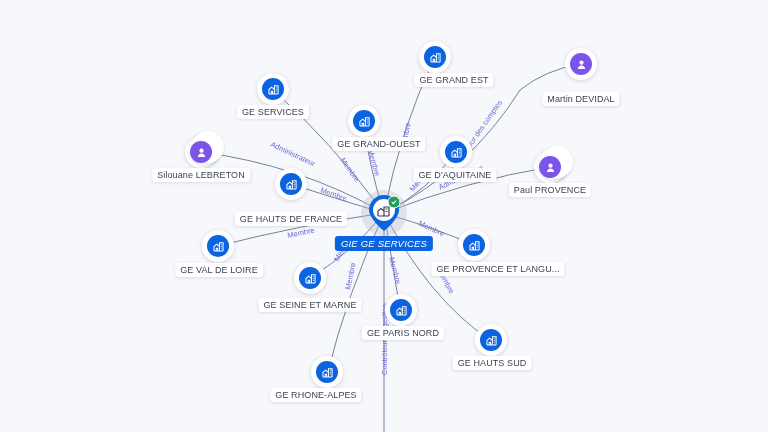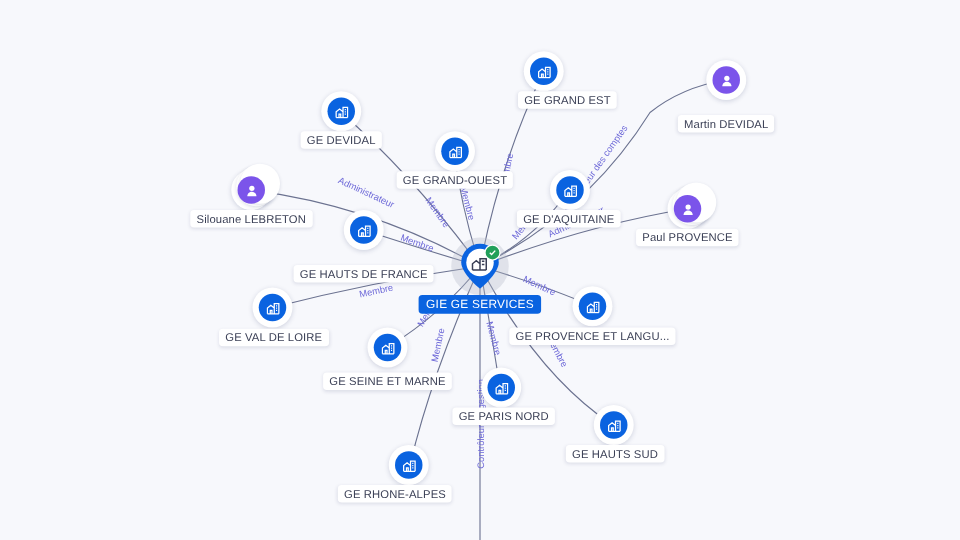--- a/index.html
+++ b/index.html
@@ -8,21 +8,21 @@
   .node{position:absolute;width:32px;height:32px;border-radius:50%;background:#fff;box-shadow:0 1px 4px rgba(30,40,90,0.18);display:flex;align-items:center;justify-content:center;transform:translate(-50%,-50%);}
   .node .ic{width:22px;height:22px;border-radius:50%;display:flex;align-items:center;justify-content:center;}
   .node.co .ic{background:#0a63e0;}
   .node.pe .ic{background:#7b54ea;}
   .node.stack::before,.node.stack::after{content:"";position:absolute;width:32px;height:32px;border-radius:50%;background:#fff;box-shadow:0 1px 3px rgba(30,40,90,0.15);z-index:-1;}
   .node.stack::before{left:4px;top:-3px;}
   .node.stack::after{left:7px;top:-5px;}
   .label{position:absolute;transform:translateX(-50%);background:#fff;border-radius:3px;padding:2px 5px;font-size:9px;color:#3a3f55;white-space:nowrap;box-shadow:0 1px 3px rgba(30,40,90,0.12);letter-spacing:0.1px;}
   .center-pin{position:absolute;left:384px;top:213px;width:40px;height:40px;transform:translate(-50%,-50%);}
   .center-halo{position:absolute;left:384px;top:213px;width:46px;height:46px;border-radius:50%;background:rgba(180,185,200,0.35);transform:translate(-50%,-50%);}
-  .center-label{position:absolute;left:384px;top:236px;transform:translateX(-50%);background:#0a63e0;color:#fff;font-size:9.5px;padding:2px 6px;border-radius:3px;white-space:nowrap;letter-spacing:0.2px;}
+  .center-label{position:absolute;left:384px;top:236px;transform:translateX(-50%);background:#0a63e0;color:#fff;font-size:9.5px;padding:2px 6px;border-radius:3px;white-space:nowrap;letter-spacing:0.2px;font-style:italic;}
   .check{position:absolute;left:394px;top:202px;width:11px;height:11px;border-radius:50%;background:#21a05a;border:1.5px solid #fff;transform:translate(-50%,-50%);display:flex;align-items:center;justify-content:center;}
   .elabel{font-size:7.5px;fill:#6d68d8;font-family:"Liberation Sans",sans-serif;}
 </style>
 </head>
 <body>
 
 <svg class="edges" width="768" height="432">
   <g fill="none" stroke="#6b7290" stroke-width="0.9">
     <path d="M384,213 Q400,130 435,57"></path>
     <path d="M384,213 Q470,170 520,90 Q545,70 580,64"></path>
@@ -78,30 +78,30 @@
   </div>
 <div class="label" style="left:581px;top:92px">Martin DEVIDAL</div>
 
 <div class="node co" style="left:273px;top:89px">
     <div class="ic">
       <svg width="11" height="11" viewBox="0 0 12 12">
         <path d="M1 11V6l3-2.5L7 6v5M7 11V2h4v9M1 11h10M3.5 11V8h1.5v3M8.5 4h1M8.5 6h1M8.5 8h1" stroke="#fff" stroke-width="1.1" fill="none"></path>
       </svg>
     </div>
   </div>
-<div class="label" style="left:273px;top:105px">GE DEVIDAL</div>
+<div class="label" style="left:273px;top:105px">GE SERVICES</div>
 
 <div class="node co" style="left:364px;top:121px">
     <div class="ic">
       <svg width="11" height="11" viewBox="0 0 12 12">
         <path d="M1 11V6l3-2.5L7 6v5M7 11V2h4v9M1 11h10M3.5 11V8h1.5v3M8.5 4h1M8.5 6h1M8.5 8h1" stroke="#fff" stroke-width="1.1" fill="none"></path>
       </svg>
     </div>
   </div>
-<div class="label" style="left:364px;top:137px">GE GRAND-OUEST</div>
+<div class="label" style="left:379px;top:137px">GE GRAND-OUEST</div>
 
 <div class="node pe stack" style="left:201px;top:152px">
     <div class="ic">
       <svg width="11" height="11" viewBox="0 0 12 12">
         <circle cx="6" cy="4" r="2.3" fill="#fff"></circle>
         <path d="M2 11c0-2.5 2-4 4-4s4 1.5 4 4z" fill="#fff"></path>
       </svg>
     </div>
   </div>
 <div class="label" style="left:201px;top:168px">Silouane LEBRETON</div>
@@ -143,21 +143,21 @@
   </div>
 <div class="label" style="left:219px;top:263px">GE VAL DE LOIRE</div>
 
 <div class="node co" style="left:474px;top:245px">
     <div class="ic">
       <svg width="11" height="11" viewBox="0 0 12 12">
         <path d="M1 11V6l3-2.5L7 6v5M7 11V2h4v9M1 11h10M3.5 11V8h1.5v3M8.5 4h1M8.5 6h1M8.5 8h1" stroke="#fff" stroke-width="1.1" fill="none"></path>
       </svg>
     </div>
   </div>
-<div class="label" style="left:474px;top:262px">GE PROVENCE ET LANGU...</div>
+<div class="label" style="left:498px;top:262px">GE PROVENCE ET LANGU...</div>
 
 <div class="node co" style="left:310px;top:278px">
     <div class="ic">
       <svg width="11" height="11" viewBox="0 0 12 12">
         <path d="M1 11V6l3-2.5L7 6v5M7 11V2h4v9M1 11h10M3.5 11V8h1.5v3M8.5 4h1M8.5 6h1M8.5 8h1" stroke="#fff" stroke-width="1.1" fill="none"></path>
       </svg>
     </div>
   </div>
 <div class="label" style="left:310px;top:298px">GE SEINE ET MARNE</div>
 

